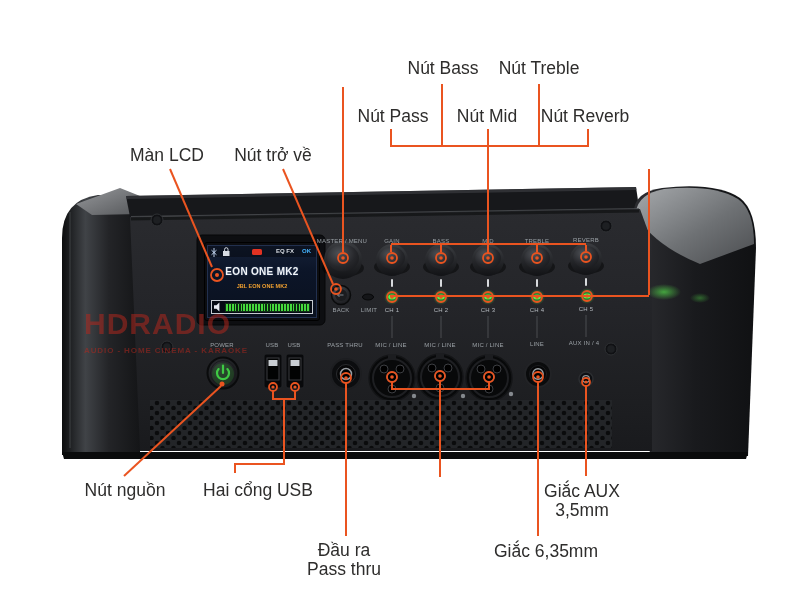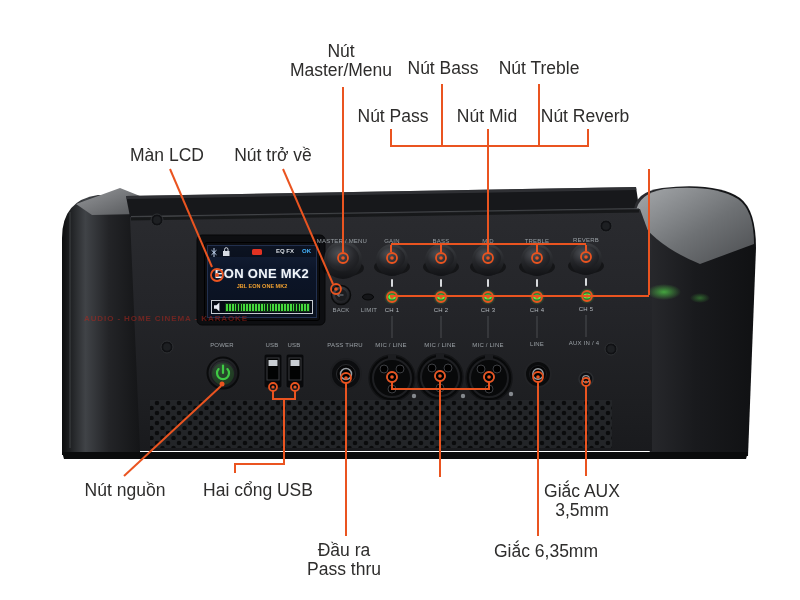--- a/index.html
+++ b/index.html
@@ -20,21 +20,21 @@
          background:linear-gradient(180deg,#152138 0%,#0c1528 35%,#0a111f 100%);
          border:1px solid #22304e; overflow:hidden; }
   .lcd-status { position:absolute; left:0; top:0; right:0; height:11px;
          background:rgba(0,0,0,.38); }
   .lcd-status > * { position:absolute; }
   .lcd-red-badge { left:44px; top:2.5px; width:10px; height:6.5px;
          background:#e23222; border-radius:1.5px; }
   .lcd-eq { right:22px; top:2px; font-size:6px; font-weight:bold; color:#d7dce2; }
   .lcd-ok { right:5px; top:2px; font-size:6px; font-weight:bold; color:#45b4ff; }
   .lcd-title { position:absolute; left:0; right:0; top:20px; text-align:center;
-         color:#f2f5f8; font-size:13px; font-weight:bold; letter-spacing:.3px;
+         color:#f2f5f8; font-size:10px; font-weight:bold; letter-spacing:.3px;
          text-shadow:0 0 2px rgba(150,190,255,.35); }
   .lcd-sub { position:absolute; left:0; right:0; top:37px; text-align:center;
          color:#f0a030; font-size:6px; font-weight:bold; transform:scale(.92); }
   .lcd-vol { position:absolute; left:3px; right:3px; bottom:3px; height:14px;
          border:1px solid #c6cbd1; background:#060b14; display:flex; align-items:center;
          padding:0 2px; box-sizing:border-box; }
   .lcd-vol-bar { flex:1; height:7px; margin-left:2px;
          background:repeating-linear-gradient(90deg,#45d93c 0px,#45d93c 1.7px,#0b2a11 1.7px,#0b2a11 2.9px);
          border:1px solid #123018; }
   
@@ -334,20 +334,21 @@
   <span class="ptxt" style="left:272px;top:342px">USB</span>
   <span class="ptxt" style="left:294px;top:342px">USB</span>
   <span class="ptxt" style="left:345px;top:342px">PASS THRU</span>
   <span class="ptxt" style="left:391px;top:342px">MIC / LINE</span>
   <span class="ptxt" style="left:440px;top:342px">MIC / LINE</span>
   <span class="ptxt" style="left:488px;top:342px">MIC / LINE</span>
   <span class="ptxt" style="left:537px;top:341px">LINE</span>
   <span class="ptxt" style="left:584px;top:340px">AUX IN / 4</span>
 
   <div class="wm">
+    <div class="wm-brand">HDRADIO</div>
     <div class="wm-tag">AUDIO - HOME CINEMA - KARAOKE</div>
   </div>
 
   <svg class="layer" width="800" height="600" viewBox="0 0 800 600">
     <g stroke="#EA5420" stroke-width="2" fill="none">
       <path d="M343,87 V252"></path>
       <path d="M442,84 V145"></path>
       <path d="M539,84 V145"></path>
       <path d="M391,129 V145"></path>
       <path d="M588,129 V145"></path>
@@ -452,24 +453,20 @@
           <circle cx="538" cy="377" r="5" fill="none"></circle>
           <circle cx="538" cy="377" r="1.8" stroke="none"></circle>
         </g>
       <g>
           <circle cx="586" cy="382" r="4" fill="none"></circle>
           <circle cx="586" cy="382" r="1.6" stroke="none"></circle>
         </g>
     </g>
   </svg>
 
-  <div class="lbl" style="left:341px;top:42px">
-    <div>Nút</div>
-    <div>Master/Menu</div>
-  </div>
   <div class="lbl" style="left:443px;top:59px">Nút Bass</div>
   <div class="lbl" style="left:539px;top:59px">Nút Treble</div>
   <div class="lbl" style="left:393px;top:107px">Nút Pass</div>
   <div class="lbl" style="left:487px;top:107px">Nút Mid</div>
   <div class="lbl" style="left:585px;top:107px">Nút Reverb</div>
   <div class="lbl" style="left:167px;top:146px">Màn LCD</div>
   <div class="lbl" style="left:273px;top:146px">Nút trở về</div>
   <div class="lbl" style="left:125px;top:481px">Nút nguồn</div>
   <div class="lbl" style="left:258px;top:481px">Hai cổng USB</div>
   <div class="lbl" style="left:582px;top:482px">

